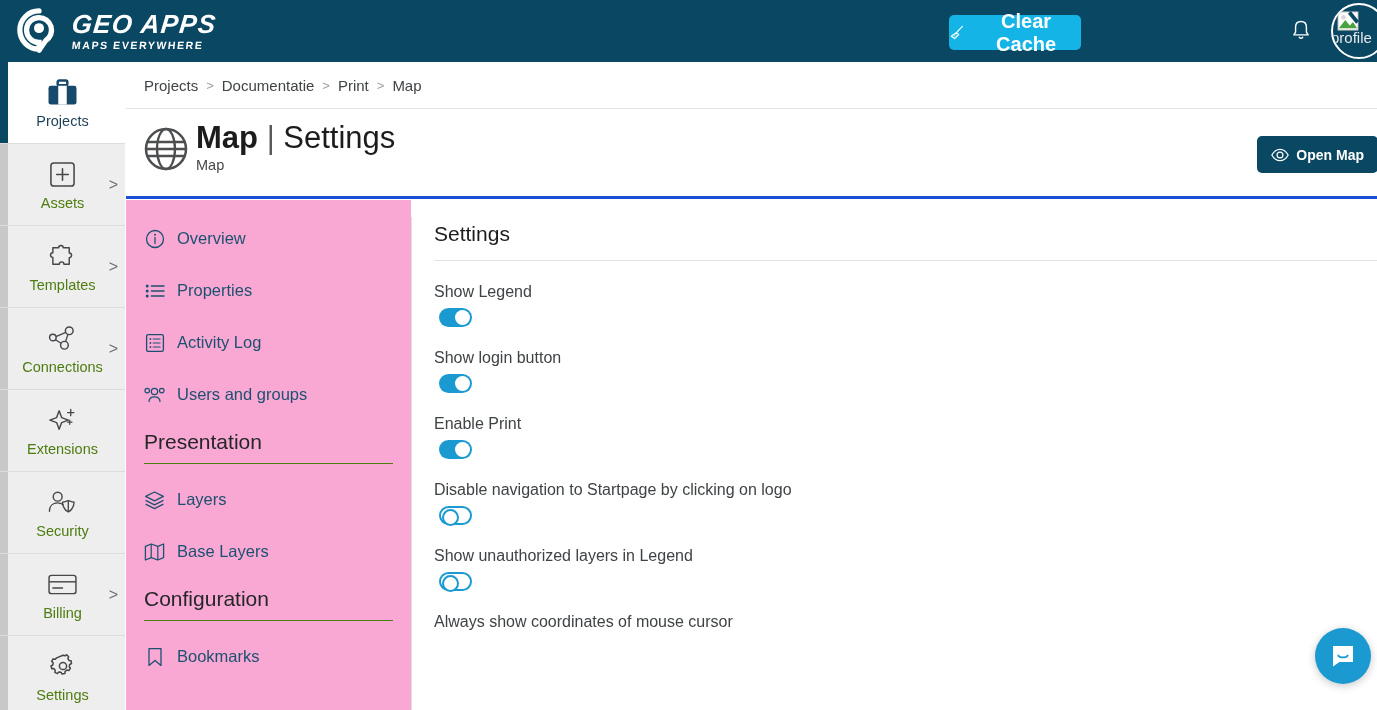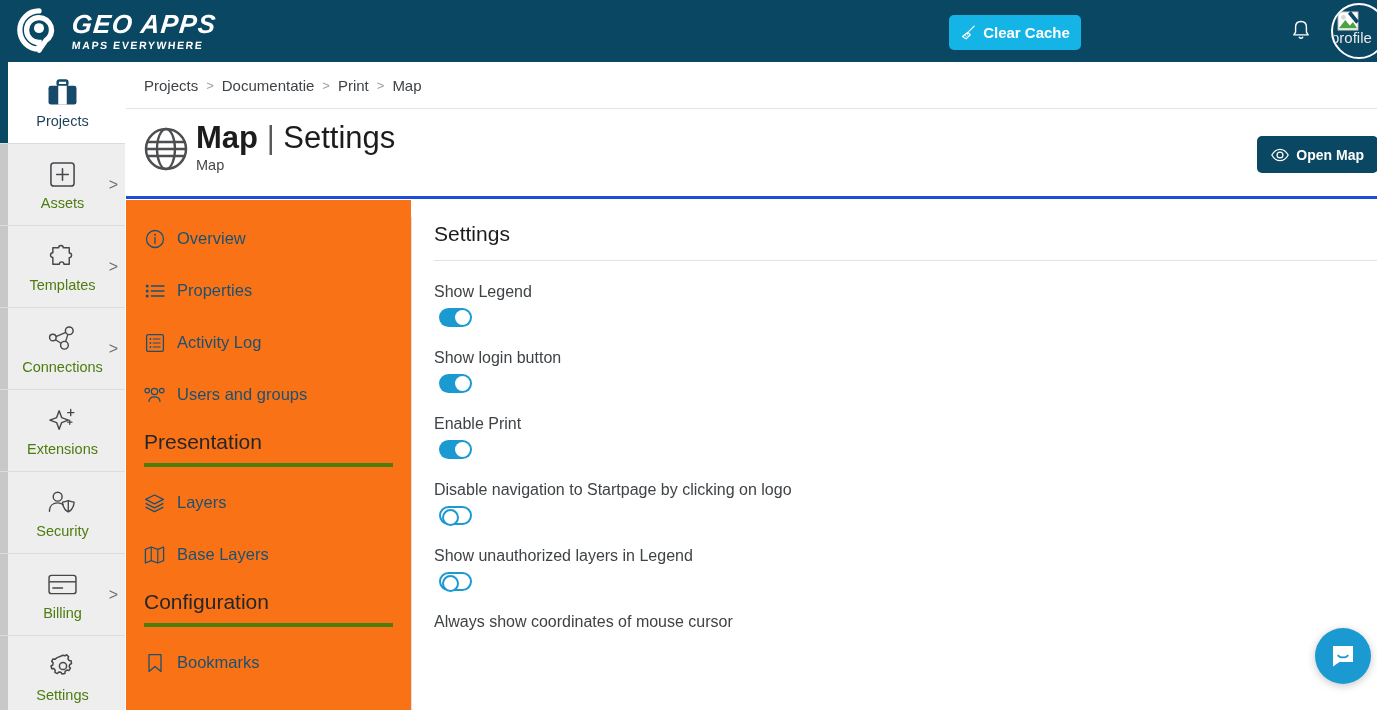--- a/index.html
+++ b/index.html
@@ -27,21 +27,21 @@
   }
   #logo-sub {
     color: #ffffff; font-size: 10.5px; font-weight: bold;
     letter-spacing: 1.6px; margin-top: 3px; display: block;
     transform: skewX(-6deg);
   }
   #clear-cache-btn {
     position: absolute; left: 949px; top: 15px;
     width: 132px; height: 35px;
     background: #14b4e6; border: none; border-radius: 5px;
-    color: #ffffff; font-size: 15px; font-weight: bold;
+    color: #ffffff; font-size: 20px; font-weight: bold;
     font-family: "Liberation Sans", sans-serif;
     display: flex; align-items: center; justify-content: center;
     gap: 6px; cursor: pointer;
   }
   #bell-btn {
     position: absolute; left: 1288px; top: 18px;
     width: 26px; height: 26px; cursor: pointer;
   }
   #avatar {
     position: absolute; left: 1331px; top: 3px;
@@ -124,33 +124,33 @@
     background: #094763; border: none; border-radius: 5px;
     color: #ffffff; font-size: 14px; font-weight: bold;
     font-family: "Liberation Sans", sans-serif;
     display: flex; align-items: center; gap: 7px; cursor: pointer;
   }
 
   
   #content-nav {
     position: absolute; top: 200px; left: 126px;
     width: 285px; height: 510px;
-    background: #f97316;
+    background: #f9a8d4;
     padding: 22px 18px 0 18px;
   }
   .nav-link {
     display: flex; align-items: center; gap: 12px;
     height: 33px; margin-bottom: 19px;
     color: #1d5070; font-size: 16.5px; cursor: pointer;
   }
   .nav-icon { width: 21px; height: 21px; flex: 0 0 21px;
     display: flex; align-items: center; justify-content: center; }
   .nav-group-title {
     font-size: 21px; color: #242628; margin-top: 14px;
-    padding-bottom: 9px; border-bottom: 4px solid #4d7c0f;
+    padding-bottom: 9px; border-bottom: 1px solid #4d7c0f;
     margin-bottom: 19px;
   }
   #nav-divider {
     position: absolute; left: 411px; top: 217px;
     width: 1px; height: 493px; background: #e0e0e0;
   }
 
   
   #settings-panel {
     position: absolute; top: 200px; left: 412px;

